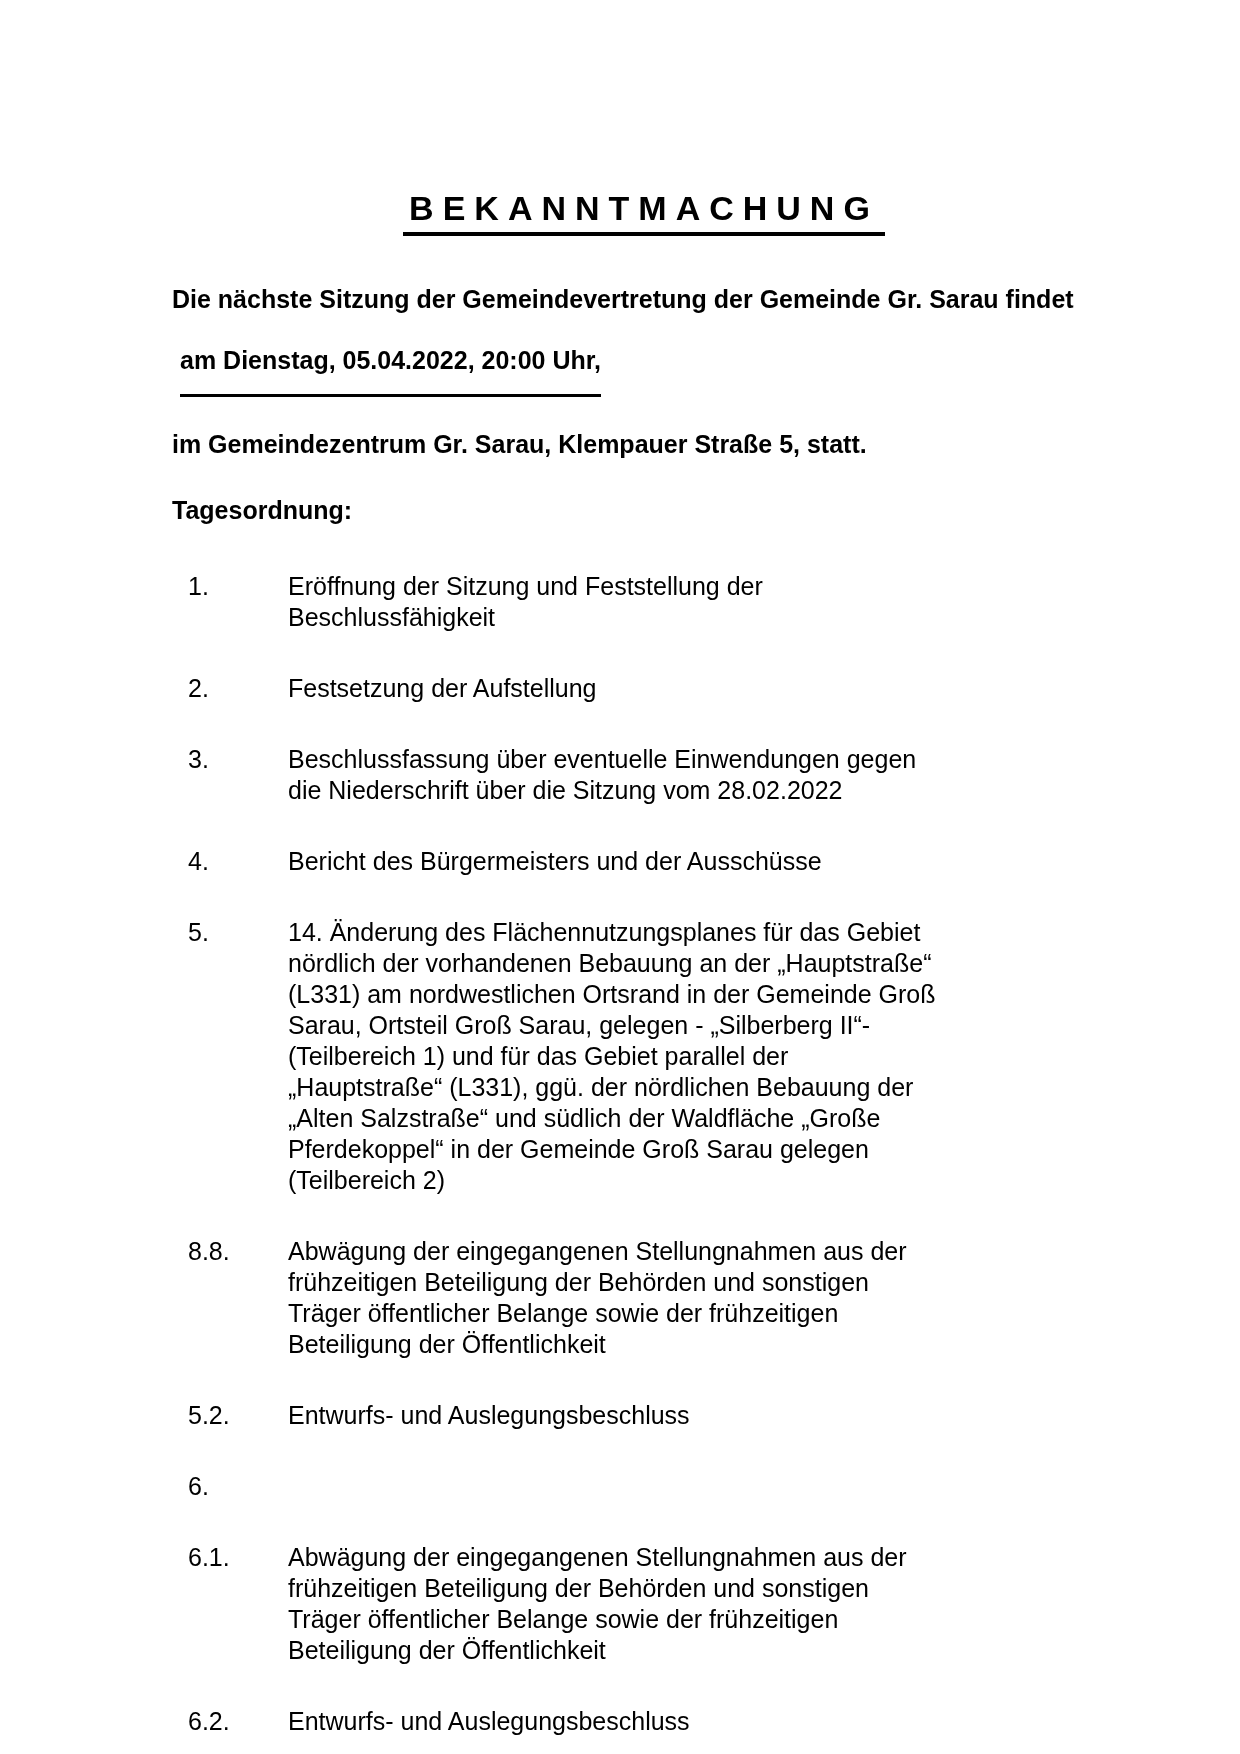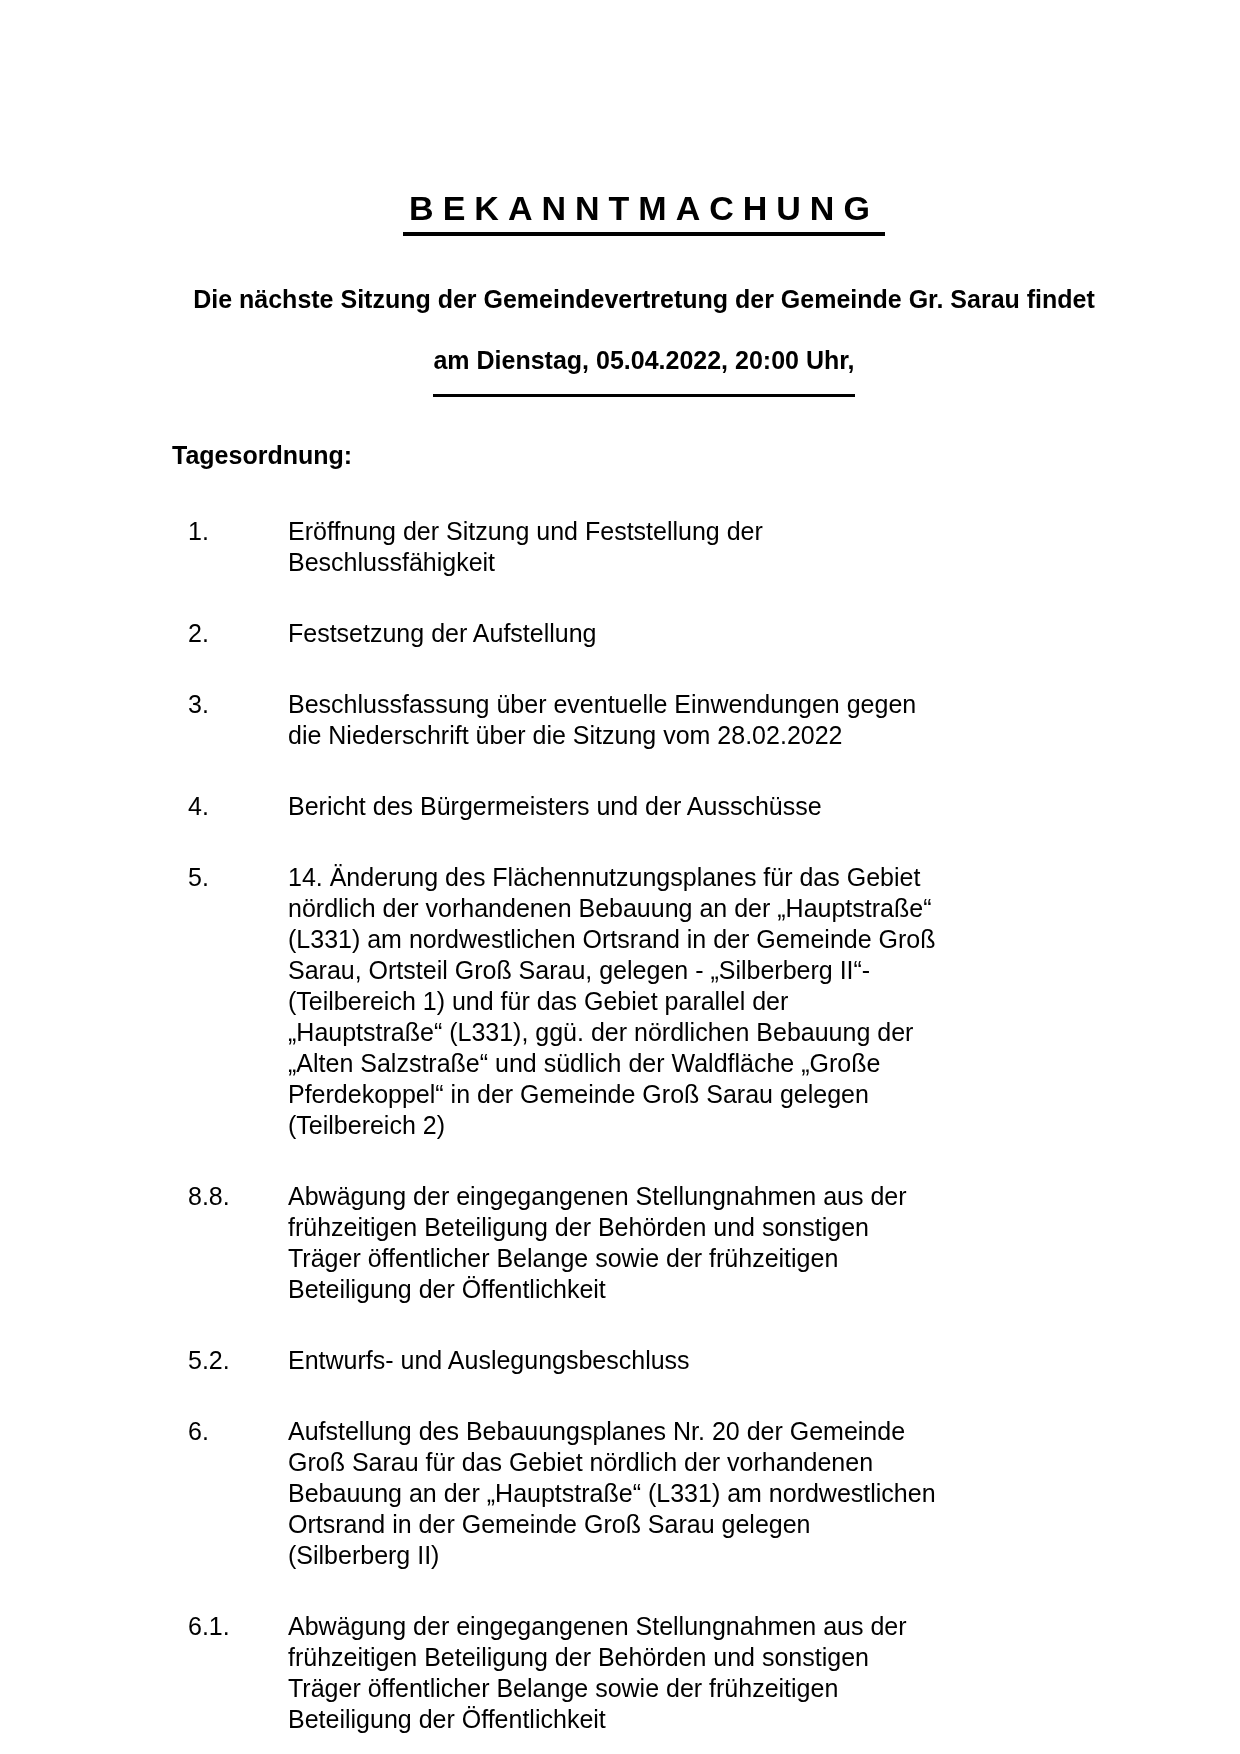--- a/index.html
+++ b/index.html
@@ -33,21 +33,21 @@
     font-size: 34px;
     font-weight: bold;
     letter-spacing: 9px;
     line-height: 1.1;
     border-bottom: 4px solid #000;
     padding: 0 6px 5px 6px;
     white-space: nowrap;
   }
 
   .center-line {
-    text-align: center;
+    text-align: left;
     font-size: 25px;
     font-weight: bold;
     line-height: 31px;
     white-space: nowrap;
   }
 
   .intro-line   { margin-top: 40px; }
   .date-row     { margin-top: 22px; }
   .location-line{ margin-top: 24px; }
 
@@ -94,20 +94,21 @@
   <div class="title-row">
     <span class="doc-title">BEKANNTMACHUNG</span>
   </div>
 
   <div class="center-line intro-line">Die nächste Sitzung der Gemeindevertretung der Gemeinde Gr. Sarau findet</div>
 
   <div class="center-line date-row">
     <span class="date-underline">am Dienstag, 05.04.2022, 20:00 Uhr,</span>
   </div>
 
+  <div class="center-line location-line">im Gemeindezentrum Gr. Sarau, Klempauer Straße 5, statt.</div>
 
   <div class="agenda-heading">Tagesordnung:</div>
 
   <div class="agenda-list">
 
     <div class="agenda-item">
       <span class="agenda-item-number">1.</span>
       <div class="agenda-item-text">Eröffnung der Sitzung und Feststellung der
 Beschlussfähigkeit</div>
     </div>
@@ -149,25 +150,20 @@
 Beteiligung der Öffentlichkeit</div>
     </div>
 
     <div class="agenda-item">
       <span class="agenda-item-number">5.2.</span>
       <div class="agenda-item-text">Entwurfs- und Auslegungsbeschluss</div>
     </div>
 
     <div class="agenda-item">
       <span class="agenda-item-number">6.</span>
-      <div class="agenda-item-text">Aufstellung des Bebauungsplanes Nr. 20 der Gemeinde
-Groß Sarau für das Gebiet nördlich der vorhandenen
-Bebauung an der „Hauptstraße“ (L331) am nordwestlichen
-Ortsrand in der Gemeinde Groß Sarau gelegen
-(Silberberg II)</div>
     </div>
 
     <div class="agenda-item">
       <span class="agenda-item-number">6.1.</span>
       <div class="agenda-item-text">Abwägung der eingegangenen Stellungnahmen aus der
 frühzeitigen Beteiligung der Behörden und sonstigen
 Träger öffentlicher Belange sowie der frühzeitigen
 Beteiligung der Öffentlichkeit</div>
     </div>
 

